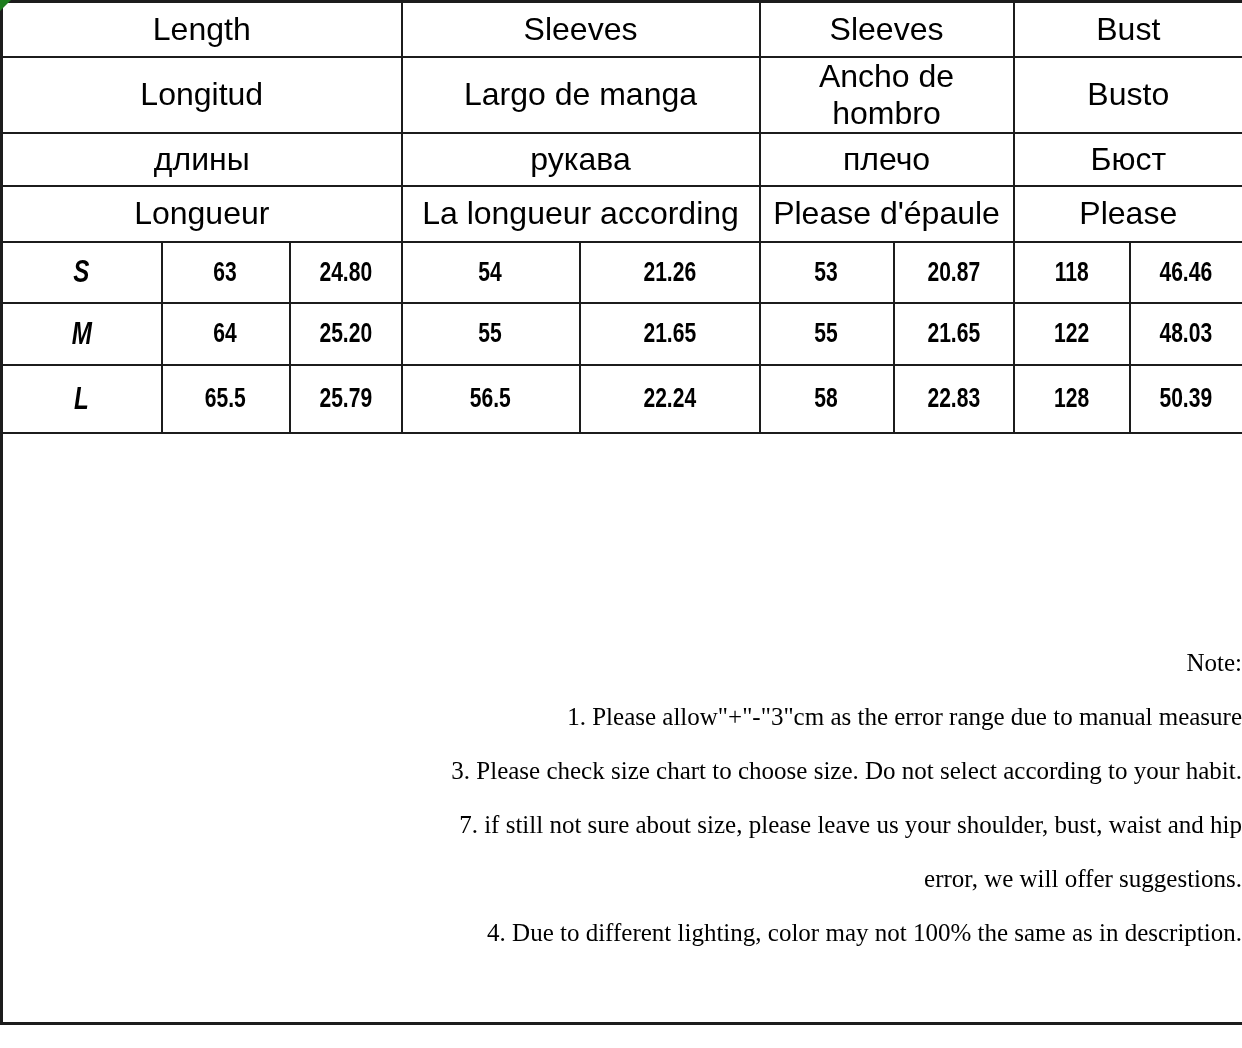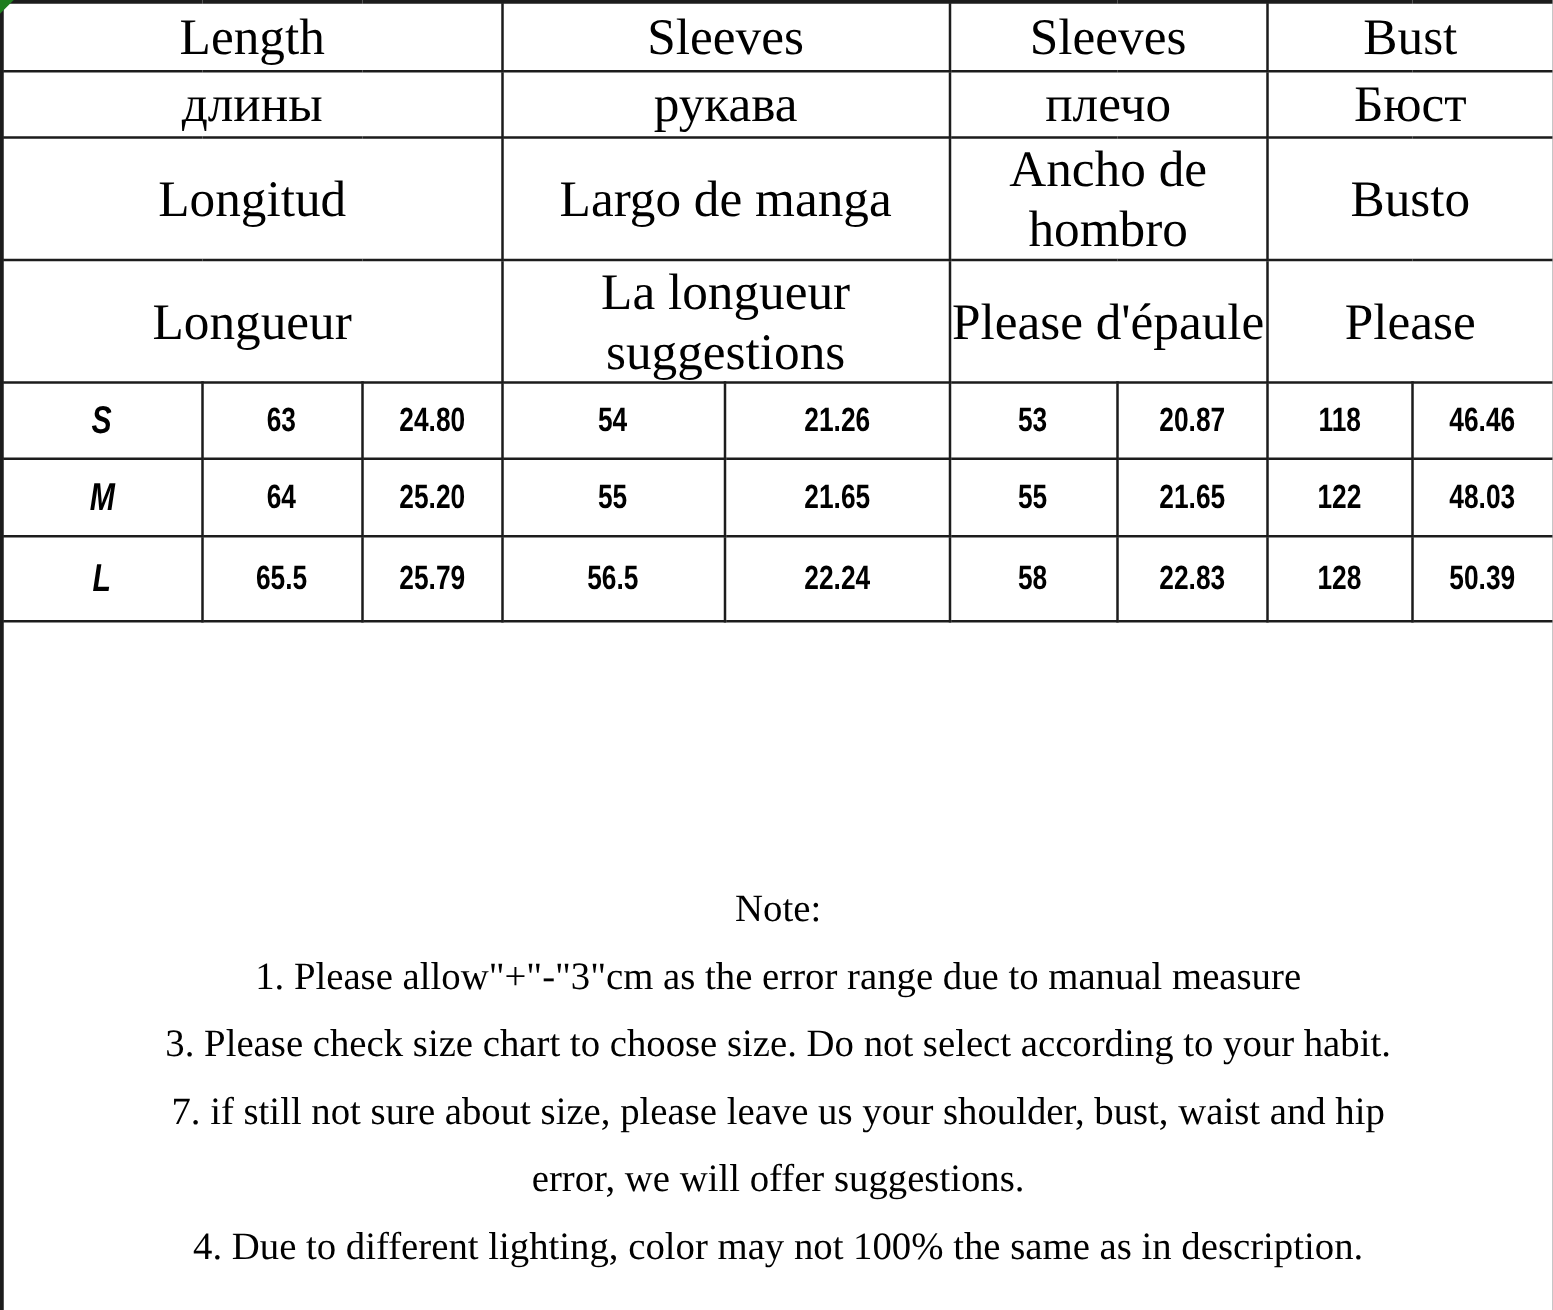--- a/index.html
+++ b/index.html
@@ -22,21 +22,21 @@
     border: 2px solid #1c1c1c;
     text-align: center;
     vertical-align: middle;
     padding: 0;
     overflow: hidden;
   }
   
   td.gb { border-left-width: 3px; }
 
   
-  td.lang { font-size: 41px; font-family: Liberation Serif, serif; }
+  td.lang { font-size: 32px; font-family: Liberation Sans, sans-serif; }
 
   
   .cond {
     display: inline-block;
     font-family: "Liberation Sans", sans-serif;
     font-weight: bold;
     transform: scaleX(0.78);
     transform-origin: 50% 50%;
     white-space: nowrap;
   }
@@ -44,24 +44,25 @@
   td.val  .cond { font-size: 27px; }
   td.sizecell .cond { font-size: 31px; font-style: italic; }
 
   
   td.note-cell {
     vertical-align: top;
     text-align: center;
   }
   .note-block { padding-top: 140px; }
   .note-line {
-    font-size: 31px;
+    font-size: 25px;
     line-height: 54px;
     font-family: "Liberation Serif", serif;
     white-space: nowrap;
+    text-align: right;
   }
 
   
   .corner-marker {
     position: absolute;
     top: 0; left: 0;
     width: 0; height: 0;
     border-top: 11px solid #1e7e1e;
     border-right: 11px solid transparent;
     z-index: 5;
@@ -88,37 +89,37 @@
     </colgroup>
 
     <tbody>
         <tr style="height:55px">
       <td colspan="3" class="lang cell-rel">Length</td>
       <td colspan="2" class="lang gb">Sleeves</td>
       <td colspan="2" class="lang gb">Sleeves</td>
       <td colspan="2" class="lang gb">Bust</td>
     </tr>
 
+    <tr style="height:57px">
+      <td colspan="3" class="lang">Longitud</td>
+      <td colspan="2" class="lang gb">Largo de manga</td>
+      <td colspan="2" class="lang gb">Ancho de hombro</td>
+      <td colspan="2" class="lang gb">Busto</td>
+    </tr>
+
     <tr style="height:53px">
       <td colspan="3" class="lang">длины</td>
       <td colspan="2" class="lang gb">рукава</td>
       <td colspan="2" class="lang gb">плечо</td>
       <td colspan="2" class="lang gb">Бюст</td>
     </tr>
 
-    <tr style="height:57px">
-      <td colspan="3" class="lang">Longitud</td>
-      <td colspan="2" class="lang gb">Largo de manga</td>
-      <td colspan="2" class="lang gb">Ancho de hombro</td>
-      <td colspan="2" class="lang gb">Busto</td>
-    </tr>
-
     <tr style="height:56px">
       <td colspan="3" class="lang">Longueur</td>
-      <td colspan="2" class="lang gb">La longueur suggestions</td>
+      <td colspan="2" class="lang gb">La longueur according</td>
       <td colspan="2" class="lang gb">Please d'épaule</td>
       <td colspan="2" class="lang gb">Please</td>
     </tr>
 
 
     <tr style="height:61px">
       <td class="sizecell"><span class="cond">S</span></td>
       <td class="val"><span class="cond">63</span></td>
       <td class="val"><span class="cond">24.80</span></td>
       <td class="val gb"><span class="cond">54</span></td>

